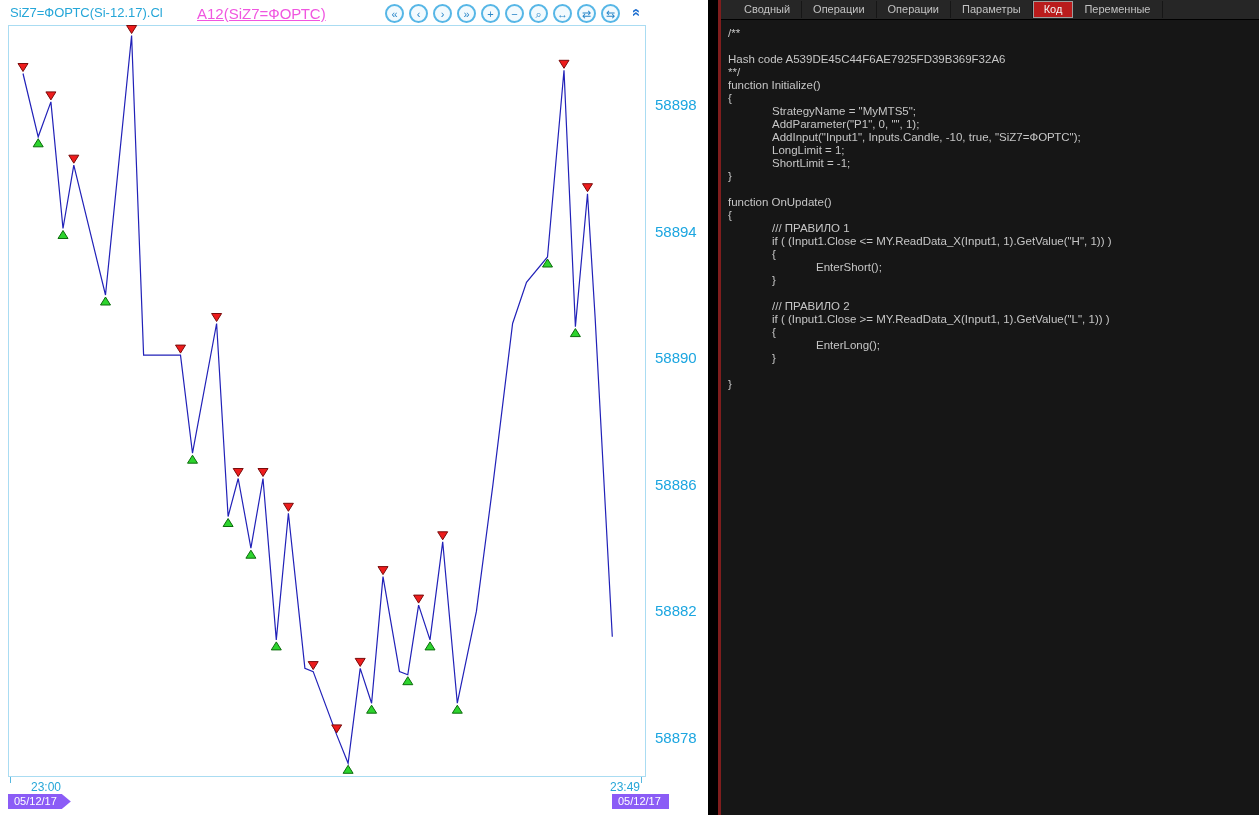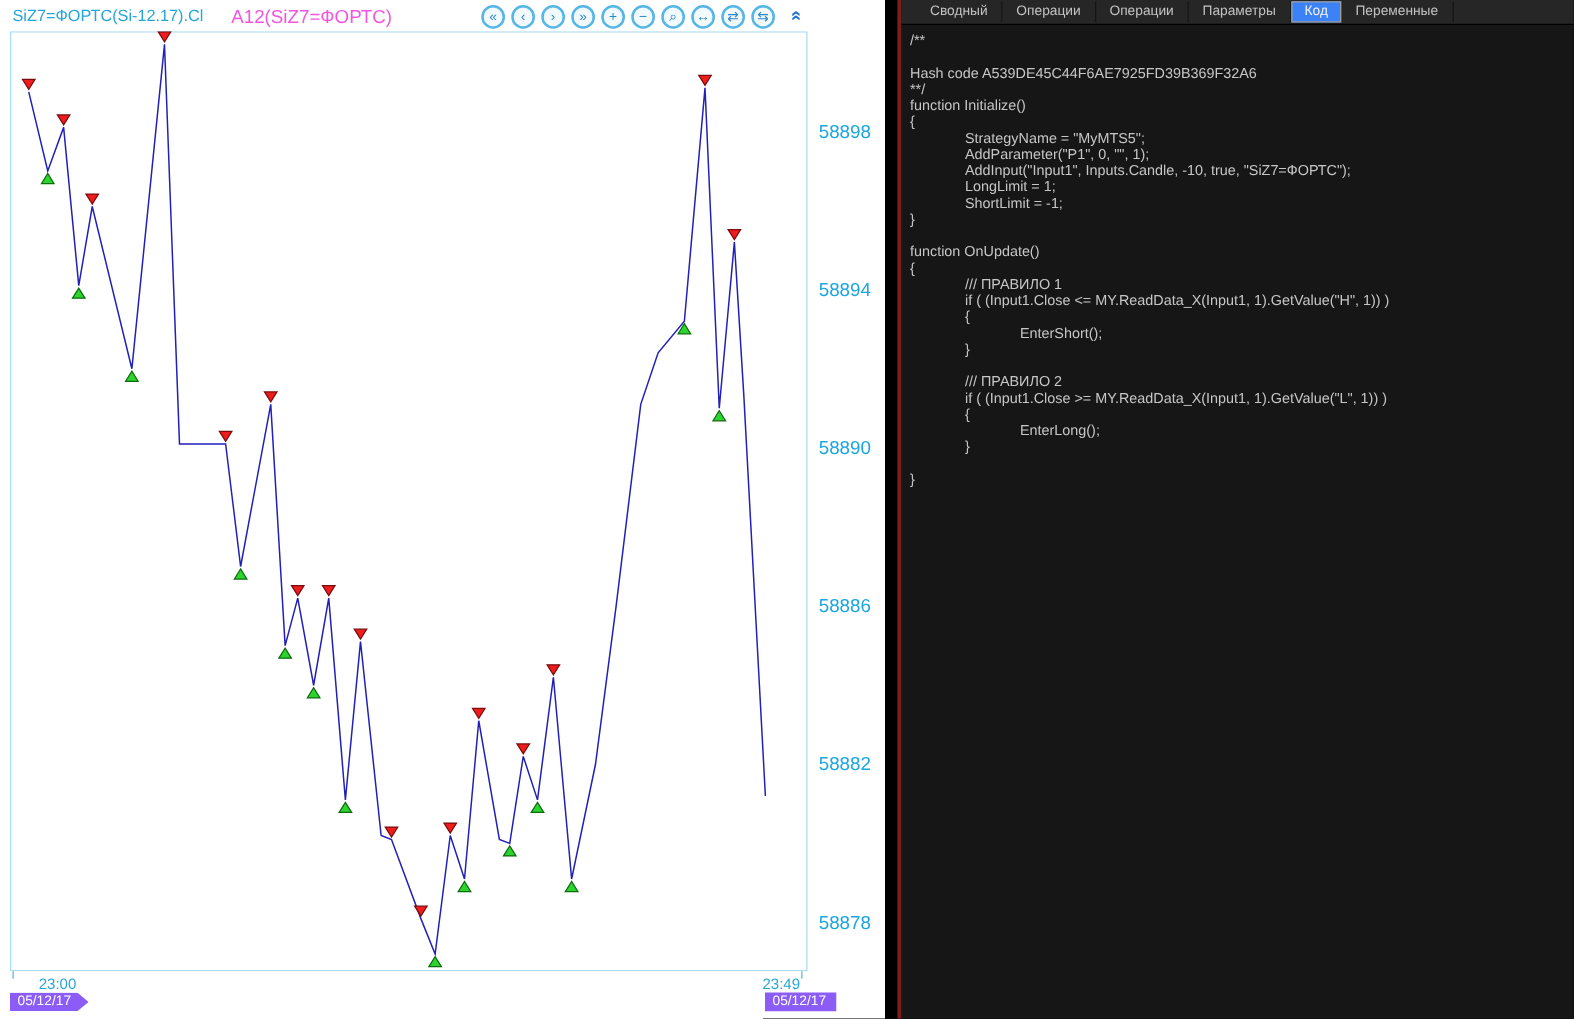--- a/index.html
+++ b/index.html
@@ -2,21 +2,21 @@
 <html><head>
 <meta charset="utf-8">
 <style>
   html,body{margin:0;padding:0;background:#0d0d0d;}
   .app{position:relative;width:1259px;height:815px;overflow:hidden;
        font-family:"Liberation Sans",sans-serif;background:#0d0d0d;}
 
   
   .chart-panel{position:absolute;left:0;top:0;width:708px;height:815px;background:#ffffff;}
   .title1{position:absolute;left:10px;top:5px;font-size:13px;color:#25a6d8;white-space:nowrap;}
-  .title2{position:absolute;left:185px;top:5px;font-size:15px;color:#f056e0;white-space:nowrap;}
+  .title2{position:absolute;left:197px;top:5px;font-size:15px;color:#f056e0;white-space:nowrap;text-decoration:underline;}
   .toolbar{position:absolute;left:385px;top:4px;display:flex;gap:5px;}
   .tbtn{width:19px;height:19px;border-radius:50%;border:2px solid #56b6e6;background:#f2fafe;
         color:#2a87c8;font-size:11px;line-height:16px;text-align:center;box-sizing:border-box;
         display:inline-block;cursor:pointer;user-select:none;}
   .collapse{position:absolute;left:633px;top:4px;font-size:15px;color:#1e6fd0;font-weight:bold;
             transform:rotate(90deg);cursor:pointer;}
   #chart-svg{position:absolute;left:8px;top:25px;font-family:"Liberation Sans",sans-serif;}
   .xtick{position:absolute;top:777px;width:1px;height:6px;background:#58b8e0;}
   .xtick.t1{left:10px;} .xtick.t2{left:641px;}
   .tlabel{position:absolute;top:780px;font-size:12px;color:#25a6d8;}
@@ -30,21 +30,21 @@
   
   .divider{position:absolute;left:708px;top:0;width:10px;height:815px;background:#000000;}
 
   
   .code-panel{position:absolute;left:718px;top:0;width:541px;height:815px;background:#161616;
               border-left:3px solid #7f1d1d;box-sizing:border-box;}
   .tabs{position:absolute;left:0;top:0;right:0;height:19px;background:#262626;
         border-bottom:1px solid #000;display:flex;align-items:center;padding-left:12px;}
   .tab{font-size:11px;color:#c2c2c2;padding:2px 11px 3px;cursor:pointer;white-space:nowrap;
        border-right:1px solid #161616;}
-  .tab.active{background:#3b82f6;border:1px solid #9d9d9d;color:#f2f2f2;padding:1px 10px 2px;}
+  .tab.active{background:#b91c1c;border:1px solid #9d9d9d;color:#f2f2f2;padding:1px 10px 2px;}
   .code{position:absolute;left:0;top:19px;right:0;bottom:0;margin:0;padding:8px 6px 6px 7px;
         font-family:"Liberation Sans",sans-serif;font-size:11.5px;line-height:13px;
         color:#c6c6c6;white-space:pre;tab-size:8;tab-size:44px;overflow:hidden;}
 </style>
 </head>
 <body>
 
 <div class="app">
 
   <div class="chart-panel">

